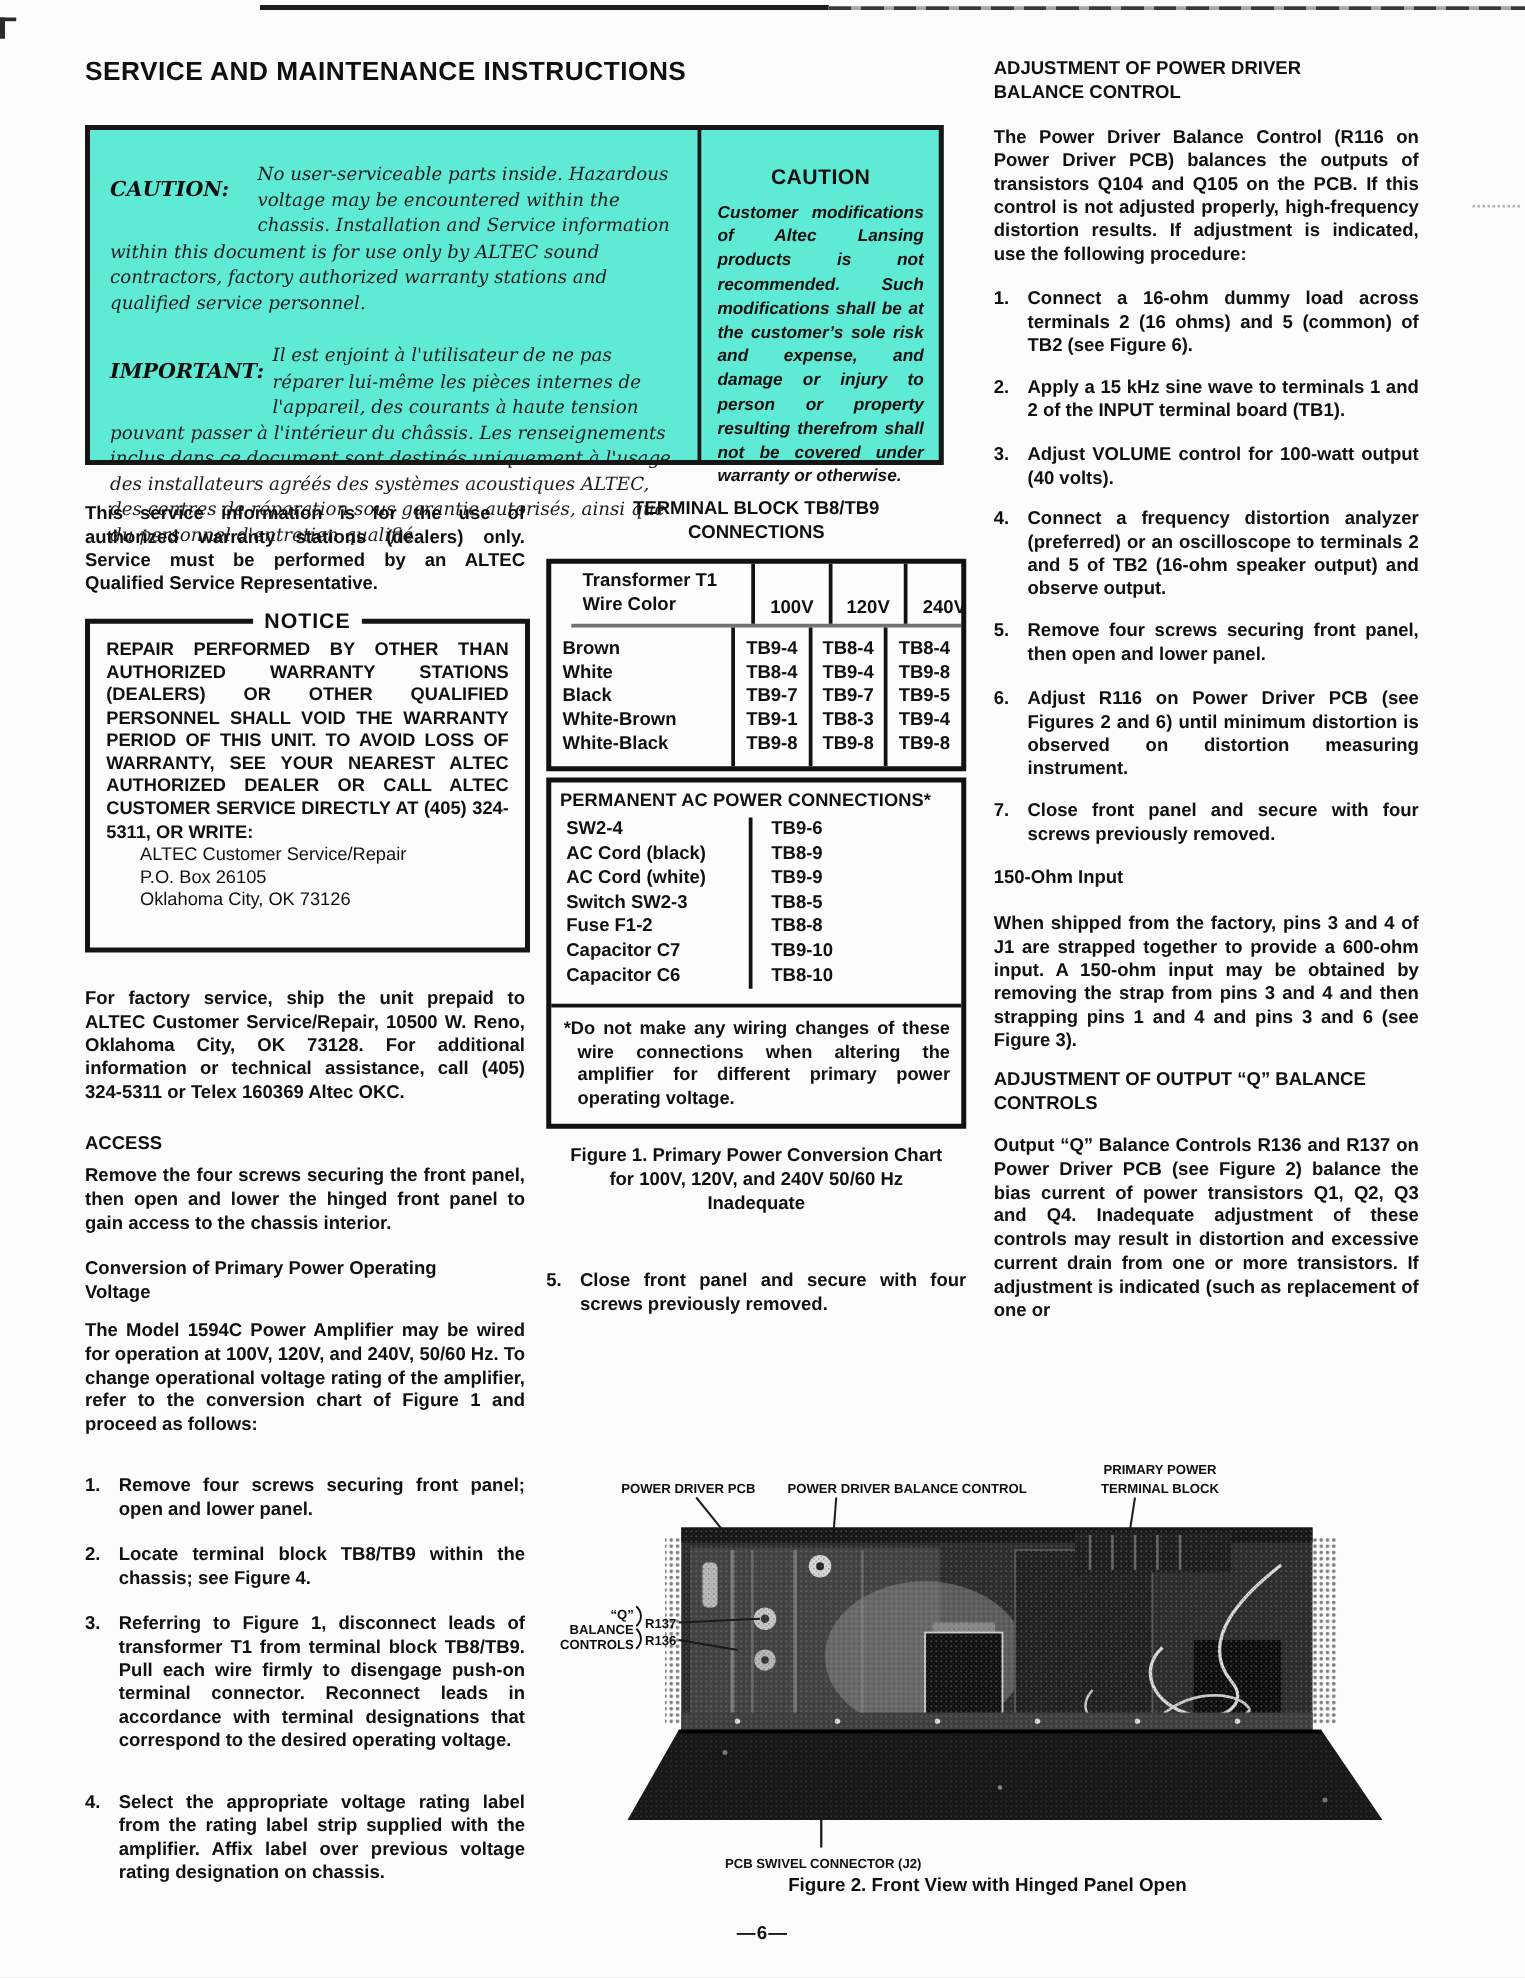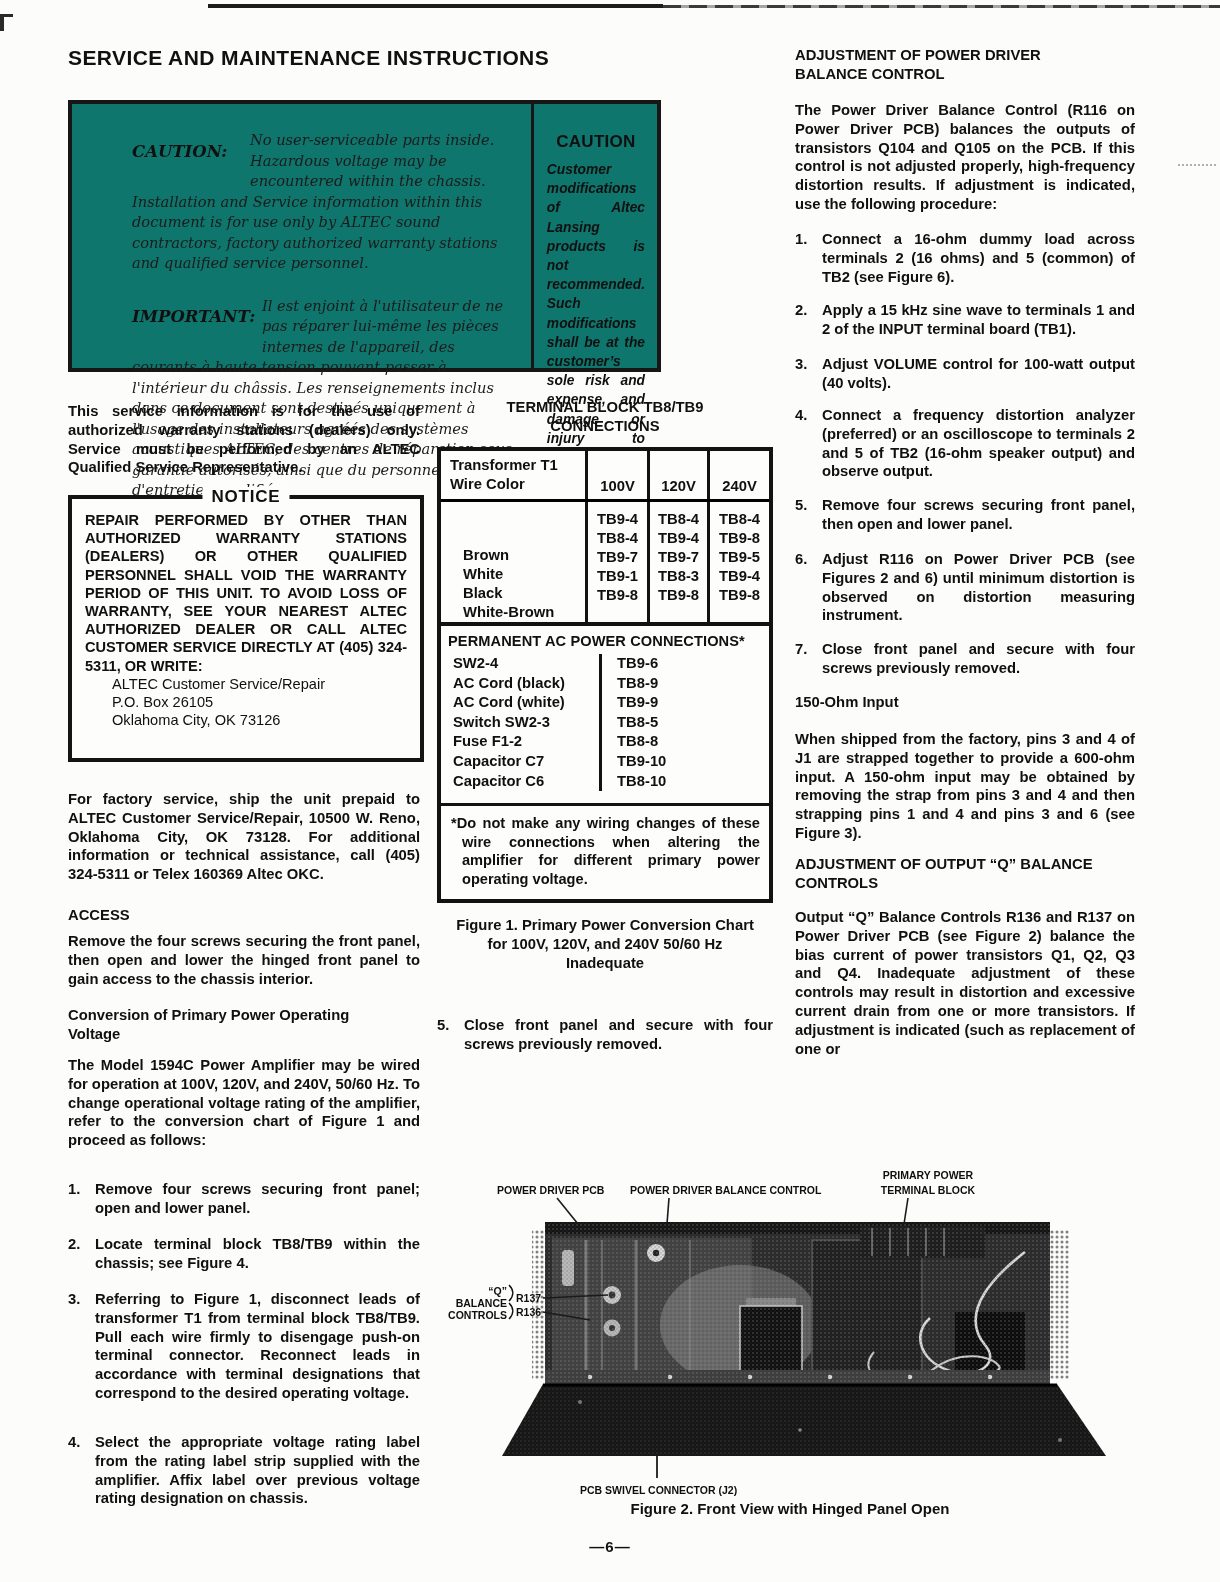--- a/index.html
+++ b/index.html
@@ -16,44 +16,44 @@
   .step .num{width:27px;flex:none;font-weight:bold;font-size:14.8px;line-height:18.8px;}
   .step .txt{flex:1;}
   #main-title{left:68px;top:46px;font-weight:bold;font-size:21px;letter-spacing:.4px;text-align:center;}
   
   #topline1{left:208px;top:4px;width:455px;height:4px;background:#1c1c1c;}
   #topline2{left:663px;top:5px;width:557px;height:3px;
             background:repeating-linear-gradient(90deg,#3a3a3a 0 18px,#a5a5a2 18px 26px);}
   #corner-mark{left:0;top:14px;width:9px;height:14px;border-left:4px solid #2a2a2a;border-top:3px solid #2a2a2a;}
   #dotted-artifact{left:1178px;top:164px;width:38px;border-top:2px dotted #b0b0ac;}
   
-  #cbox{left:68px;top:100px;width:593px;height:272px;border:4px solid #161616;display:flex;box-sizing:border-box;background:#0f766e;padding-left:44px;}
+  #cbox{left:68px;top:100px;width:687px;height:272px;border:4px solid #161616;display:flex;box-sizing:border-box;background:#5eead4;}
   #cbox-left{width:486px;box-sizing:border-box;padding:26px 16px 0 16px;}
   #cbox-right{flex:1;border-left:3px solid #161616;box-sizing:border-box;padding:28px 12px 0 13px;}
   .serif-label{float:left;display:flex;align-items:center;font-family:"DejaVu Serif",serif;
                font-style:italic;font-weight:bold;font-size:16.5px;}
   .serif-par{font-family:"DejaVu Serif",serif;font-style:italic;font-size:14.6px;line-height:20.5px;text-align:justify;color:#1b1b1b;}
   #imp-block{margin-top:22px;}
   .cap-title{text-align:center;font-weight:bold;font-size:17px;margin-bottom:8px;letter-spacing:.3px;}
   .cap-text{font-style:italic;font-weight:bold;font-size:13.8px;line-height:19.2px;text-align:justify;}
   
   #notice{left:68px;top:495px;width:356px;height:267px;border:4px solid #141414;box-sizing:border-box;background:#fdfdfb;}
   #notice-title{position:absolute;top:-12px;left:50%;transform:translateX(-50%);background:#fdfdfb;
                 padding:0 9px;font-weight:bold;font-size:17px;letter-spacing:.8px;}
   #notice-body{padding:12px 13px 0 13px;font-weight:bold;font-size:14.6px;line-height:18.2px;text-align:justify;}
   #notice-addr{padding:0 13px 0 40px;font-weight:normal;font-size:14.6px;line-height:18.2px;}
   
   #t1{left:437px;top:447px;width:336px;border:4px solid #121212;box-sizing:border-box;background:#fdfdfb;}
   .t1-grid{display:grid;grid-template-columns:144px 62px 60px 62px;}
-  .t1-head{border-bottom:3px solid #000000;}
+  .t1-head{border-bottom:3px solid #737373;margin-left:16px;}
   .t1-hcell1{padding:5px 0 5px 9px;font-weight:bold;font-size:14.8px;line-height:19px;}
   .t1-vh{border-left:3px solid #121212;display:flex;align-items:flex-end;justify-content:center;
          padding-bottom:5px;font-weight:bold;font-size:14.8px;}
   .t1-col{padding:8px 0 8px 0;font-weight:bold;font-size:14.8px;line-height:19px;text-align:center;}
-  .t1-col.names{text-align:left;padding-left:22px;margin-top:36px;}
+  .t1-col.names{text-align:left;padding-left:9px;}
   .t1-col.bl{border-left:3px solid #121212;}
   #t2{left:437px;top:622px;width:336px;border:4px solid #121212;box-sizing:border-box;background:#fdfdfb;}
   .t2-title{padding:7px 6px 3px 7px;font-weight:bold;font-size:14.6px;letter-spacing:.1px;}
   .t2-rows{display:grid;grid-template-columns:158px 1fr;padding:2px 0 12px 0;}
   .t2-names{padding-left:12px;font-weight:bold;font-size:14.8px;line-height:19.6px;}
   .t2-terms{border-left:3px solid #121212;padding-left:15px;font-weight:bold;font-size:14.8px;line-height:19.6px;}
   .t2-foot{border-top:3px solid #121212;padding:8px 9px 10px 21px;text-indent:-11px;
            font-weight:bold;font-size:14.6px;line-height:18.6px;text-align:justify;}
   
   #fig2{left:440px;top:1140px;}

